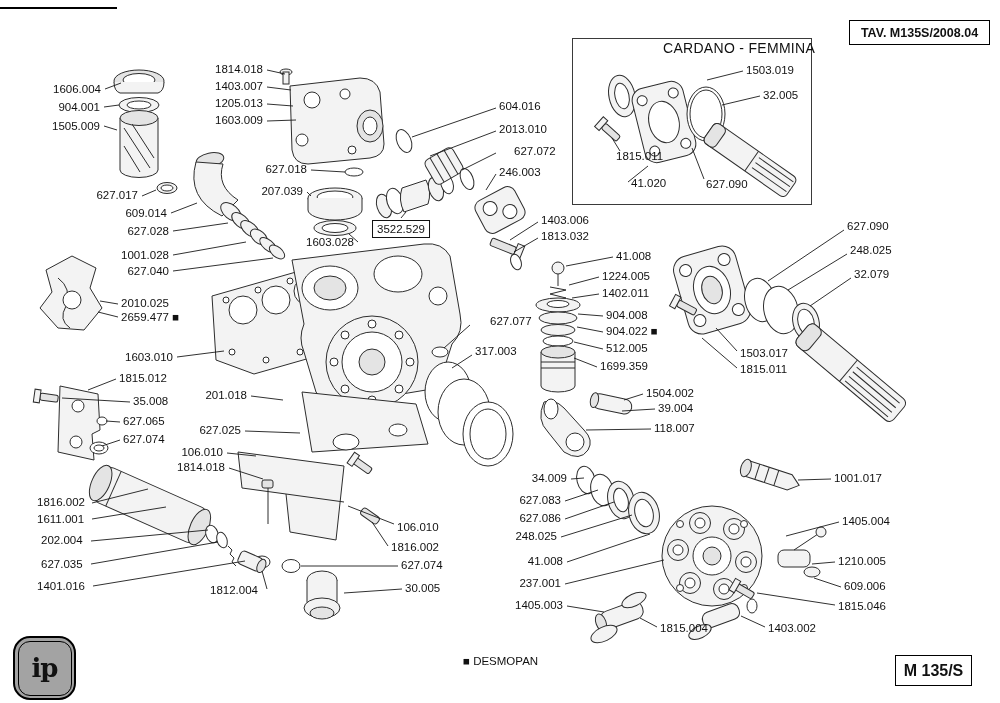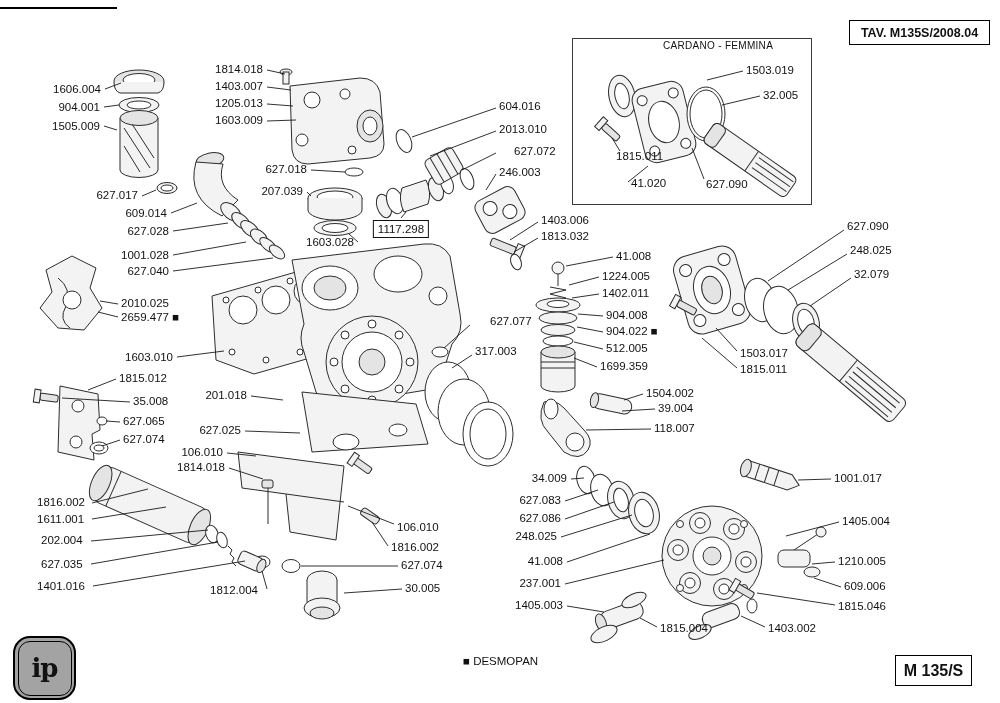--- a/index.html
+++ b/index.html
@@ -5,21 +5,21 @@
   * { margin:0; padding:0; box-sizing:border-box; }
   html,body { background:#fff; }
   #page { position:relative; width:1000px; height:703px; background:#fff; overflow:hidden;
           font-family:"Liberation Sans", sans-serif; color:#111; }
   #drawing-layer, #line-layer { position:absolute; left:0; top:0; }
   #label-layer { position:absolute; left:0; top:0; width:1000px; height:703px; pointer-events:none; }
   .part-label { position:absolute; font-size:11.5px; line-height:15px; white-space:nowrap; color:#111; }
   .part-label.boxed { border:1px solid #111; padding:0 4px; background:#fff; line-height:16px; }
   .frame-line { position:absolute; background:#000; }
   .inset-box { position:absolute; left:572px; top:38px; width:240px; height:167px; border:1.3px solid #3a3a3a; }
-  .inset-title { position:absolute; left:663px; top:40px; font-size:10px; letter-spacing:0.3px; }
+  .inset-title { position:absolute; left:663px; top:40px; font-size:14px; letter-spacing:0.3px; }
   .tav-box { position:absolute; left:849px; top:20px; width:141px; height:25px; border:1.7px solid #000;
              display:flex; align-items:center; justify-content:center; font-size:12.5px; font-weight:bold; }
   .model-box { position:absolute; left:895px; top:655px; width:77px; height:31px; border:1.8px solid #000;
              display:flex; align-items:center; justify-content:center; font-size:16px; font-weight:bold; }
   .logo-outer { position:absolute; left:13px; top:636px; width:63px; height:64px; border:2.5px solid #000;
              border-radius:17px; padding:2.5px; background:#a3a3a3; }
   .logo-inner { width:100%; height:100%; border:1.5px solid #000; border-radius:12px;
              display:flex; align-items:center; justify-content:center;
              font-family:"DejaVu Serif", serif; font-weight:bold; font-size:26px; letter-spacing:-1px; }
   .brand { position:absolute; left:86px; top:643px; font-family:"DejaVu Serif", serif;
@@ -476,21 +476,21 @@
       <div class="part-label" style="top: 533px; left: 41px;">202.004</div>
       <div class="part-label" style="top: 557px; left: 41px;">627.035</div>
       <div class="part-label" style="top: 579px; left: 37px; text-align: right;">1401.016</div>
       <div class="part-label" style="top: 62px; right: 737px;">1814.018</div>
       <div class="part-label" style="top: 79px; right: 737px;">1403.007</div>
       <div class="part-label" style="top: 96px; right: 737px;">1205.013</div>
       <div class="part-label" style="top: 113px; right: 737px;">1603.009</div>
       <div class="part-label" style="top: 162px; right: 693px;">627.018</div>
       <div class="part-label" style="top: 184px; right: 697px;">207.039</div>
       <div class="part-label" style="top: 235px; right: 646px;">1603.028</div>
-      <div class="part-label boxed" style="top: 220px; left: 401px; transform: translate(-50%, 0px);">1117.298</div>
+      <div class="part-label boxed" style="top: 220px; left: 401px; transform: translate(-50%, 0px);">3522.529</div>
       <div class="part-label" style="top: 99px; left: 499px;">604.016</div>
       <div class="part-label" style="top: 122px; left: 499px;">2013.010</div>
       <div class="part-label" style="top: 144px; left: 499px; margin-left: 15px;">627.072</div>
       <div class="part-label" style="top: 165px; left: 499px;">246.003</div>
       <div class="part-label" style="top: 213px; left: 541px;">1403.006</div>
       <div class="part-label" style="top: 229px; left: 541px;">1813.032</div>
       <div class="part-label" style="top: 314px; left: 490px;">627.077</div>
       <div class="part-label" style="top: 344px; left: 475px;">317.003</div>
       <div class="part-label" style="top: 388px; right: 753px;">201.018</div>
       <div class="part-label" style="top: 423px; right: 759px;">627.025</div>

